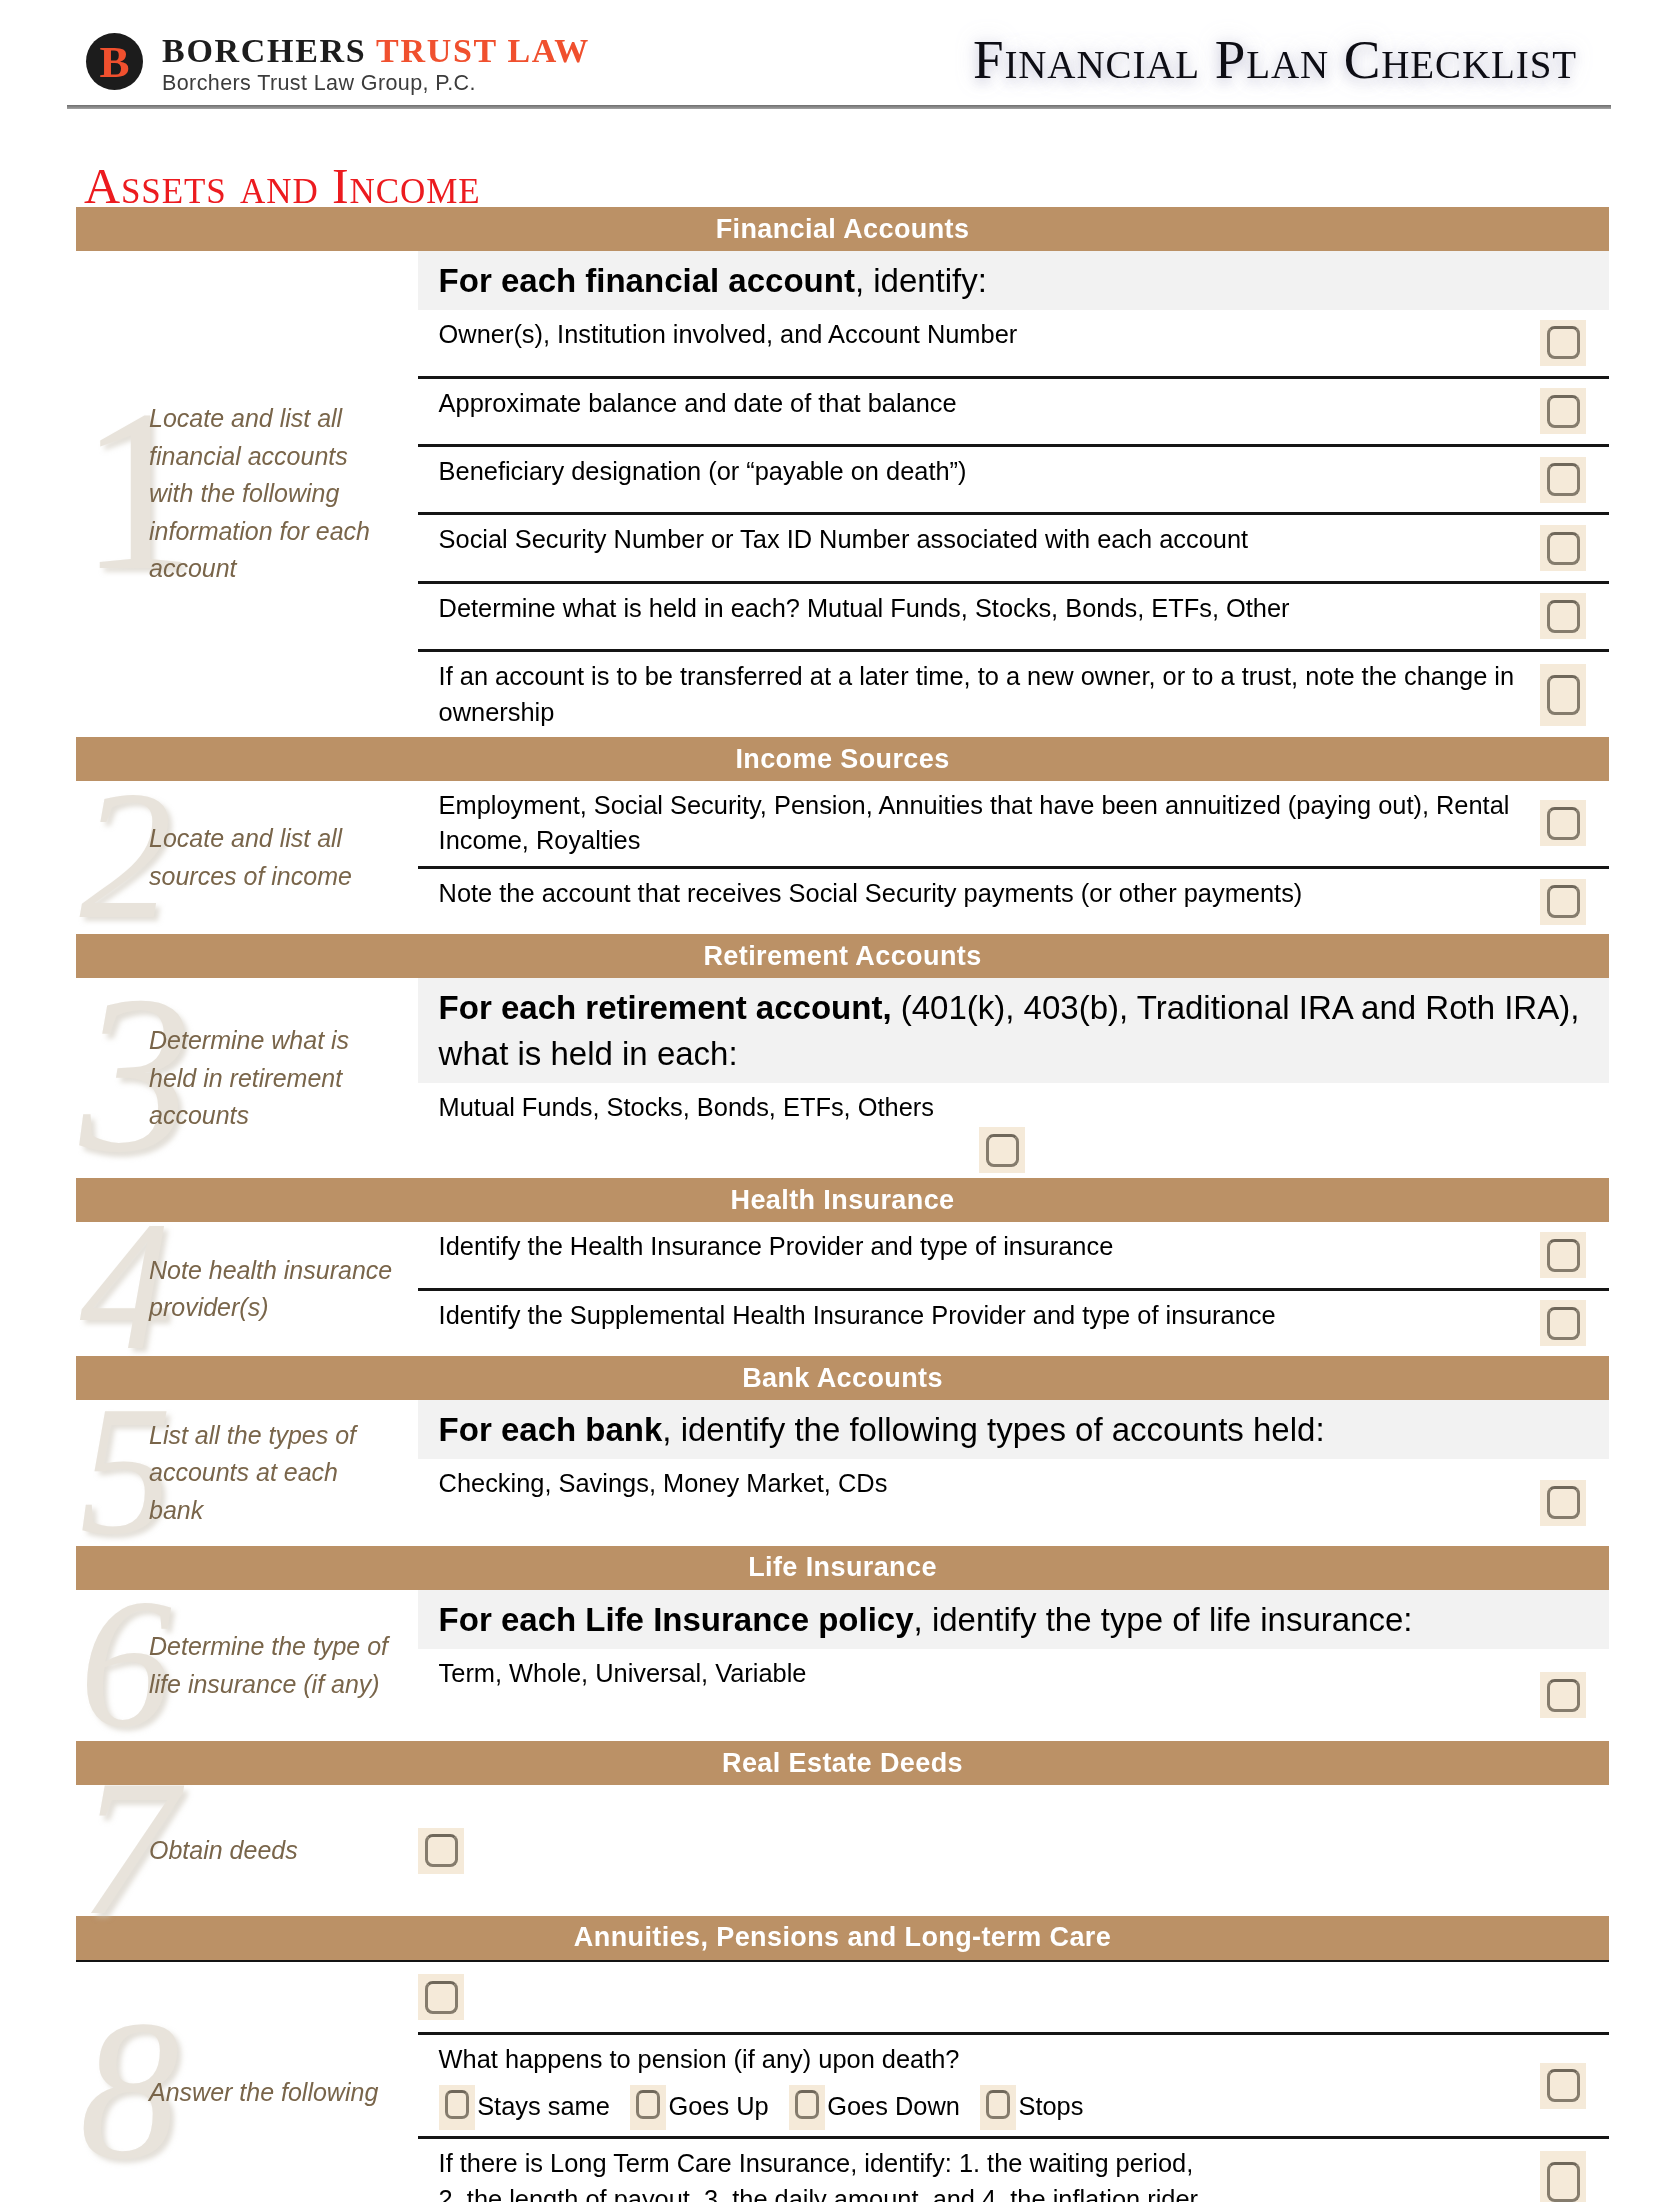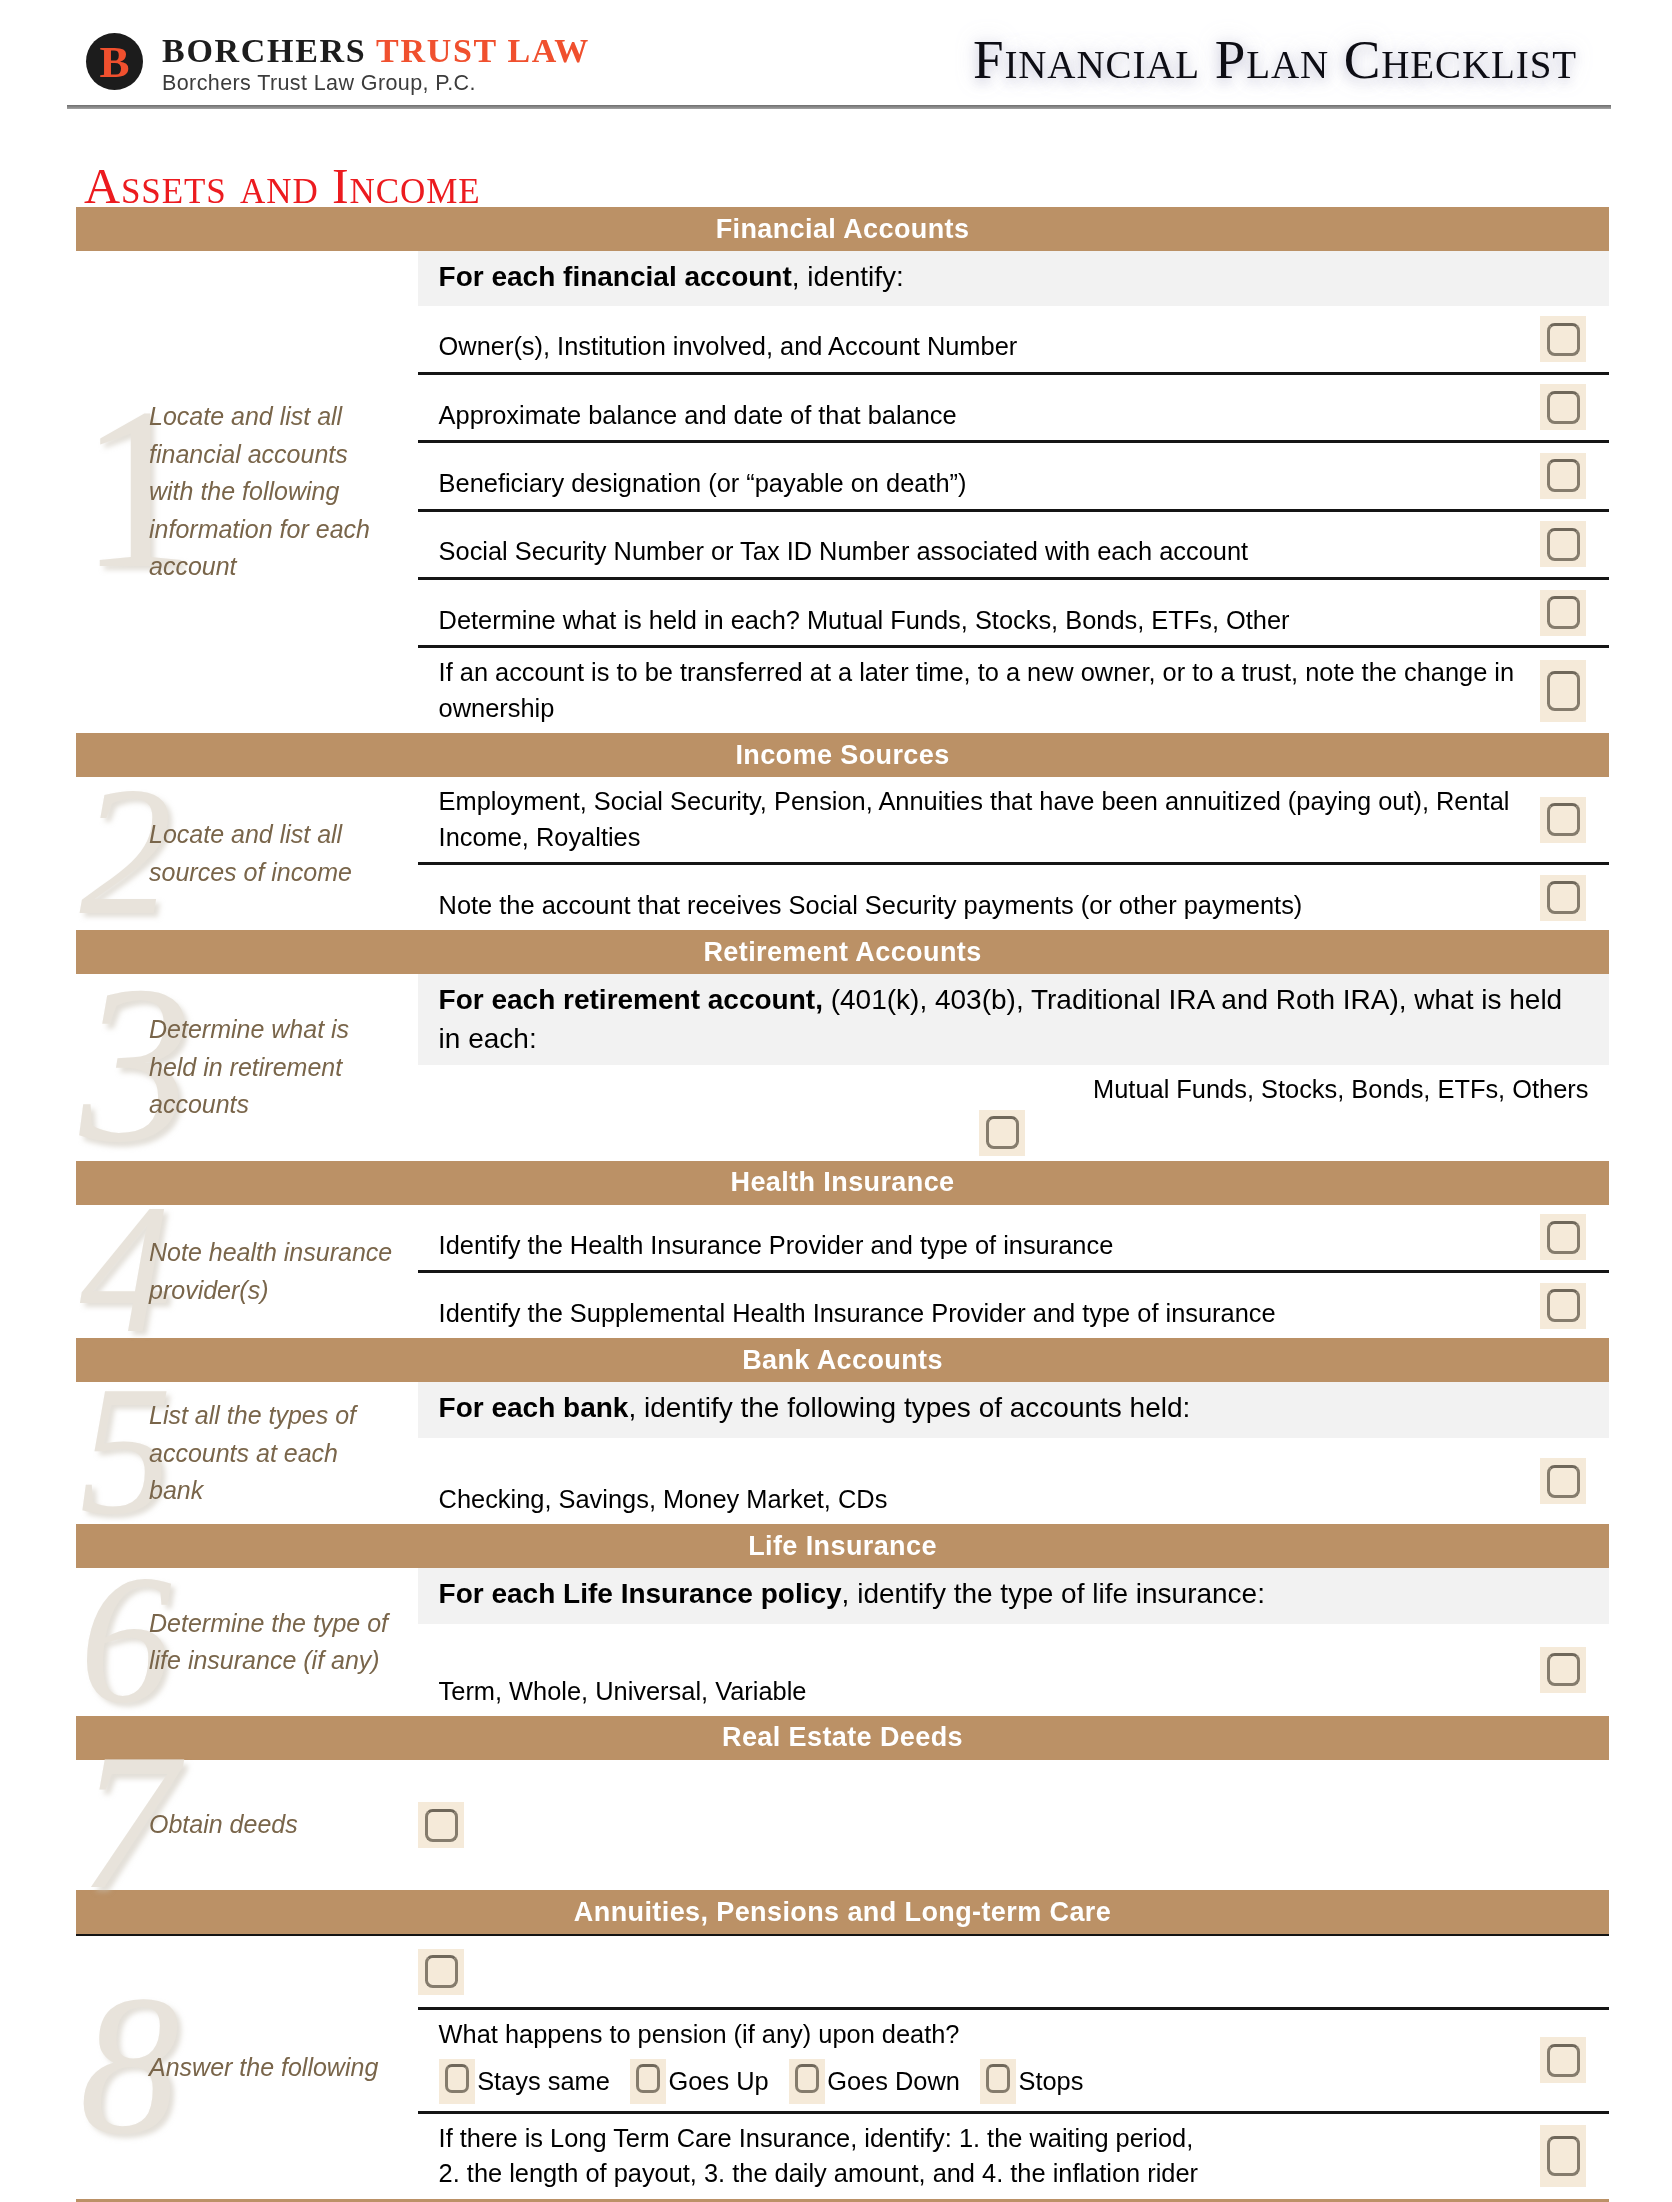--- a/index.html
+++ b/index.html
@@ -60,24 +60,24 @@
   .sec-3 .num{font-size:225px;}
   .sec-7 .num{font-size:196px;}
   .sec-8 .num{font-size:200px;}
   .lab{
     position:relative;z-index:1;margin-left:73px;margin-right:22.4px;
     font-style:italic;font-size:25px;line-height:1.5;color:#79654a;
   }
   .rows{flex:1;display:flex;flex-direction:column;min-width:0;}
   .intro-row{
     background:#f2f2f2;display:flex;align-items:flex-start;
-    min-height:45px;font-size:28px;line-height:1.38;padding:5.2px 0;
+    min-height:45px;font-size:33px;line-height:1.38;padding:5.2px 0;
   }
   .item-row{
-    display:flex;align-items:flex-end;
+    display:flex;align-items:flex-start;
     min-height:55px;font-size:25.4px;line-height:1.4;padding:5.2px 0;
   }
   .item-row.lined{border-top:3.4px solid #151515;}
   .txt{flex:1;padding:1.7px 20.6px 1.7px 20.6px;white-space:pre-line;min-width:0;}
   .intro-row .txt b{font-weight:bold;}
   
   .cb-col{
     flex:none;width:46px;min-height:46px;margin-right:23px;align-self:center;
     background:#f5ead9;display:flex;align-items:center;justify-content:center;
   }

